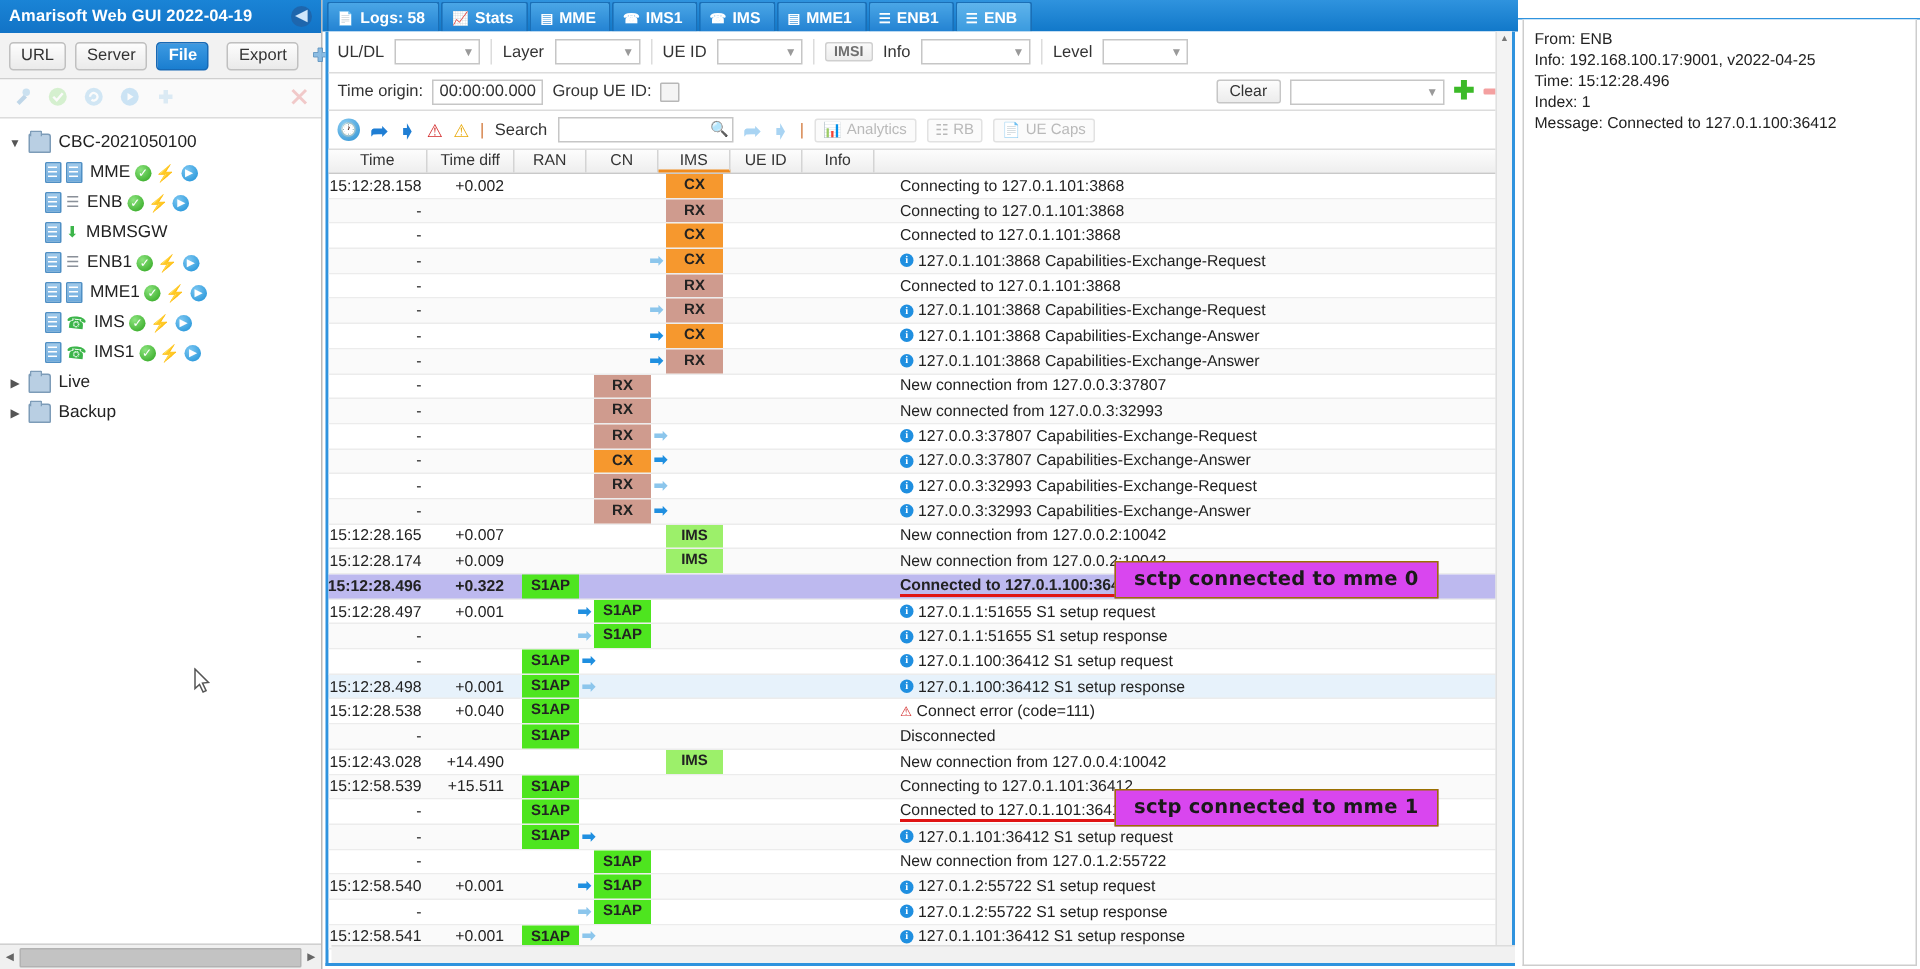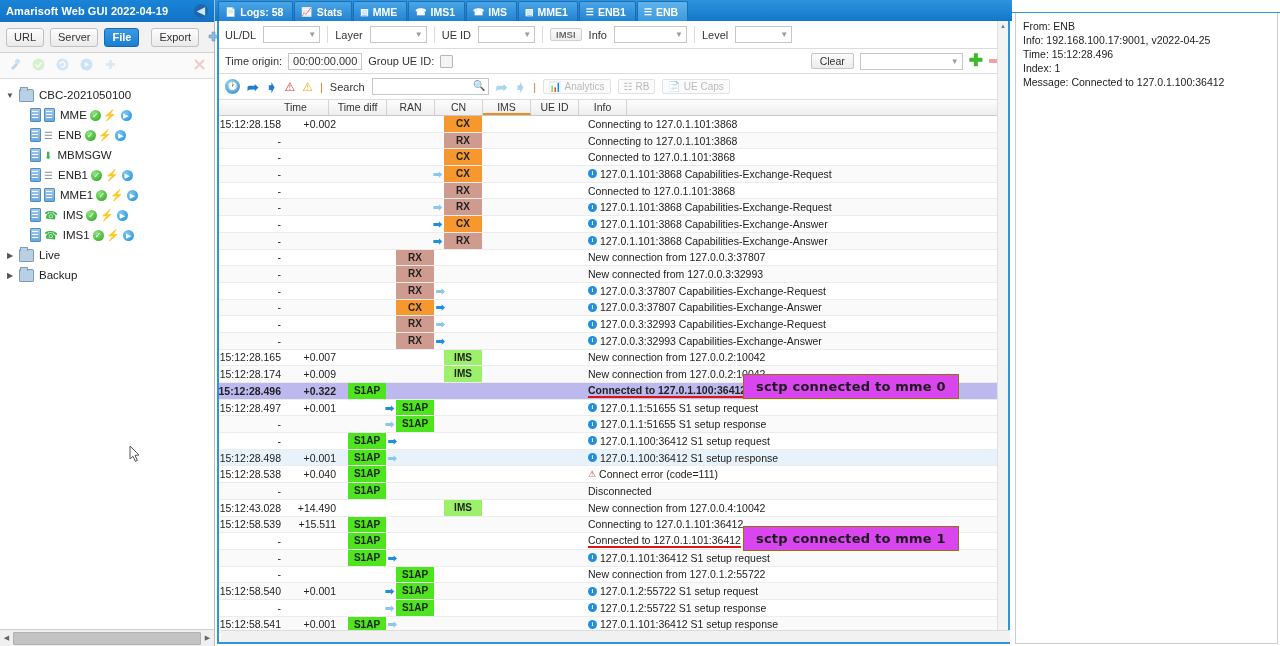--- a/index.html
+++ b/index.html
@@ -62,38 +62,38 @@
   .arrowL,.arrowR{color:#1f7ed4;font-size:14px;font-weight:bold;line-height:12px;}
   .arrowLd,.arrowRd{color:#a9d4f3;font-size:14px;font-weight:bold;line-height:12px;}
   .warnR{color:#d32b2b;font-size:12px;}
   .warnY{color:#e8a90a;font-size:12px;}
   .pipe{color:#d37b3f;font-size:11px;}
   .searchbox{width:115px;height:15px;border:1px solid #c6c6c6;background:#fff;position:relative;}
   .bino{position:absolute;right:2px;top:1px;font-size:10px;color:#333;}
   .gbtn{display:flex;align-items:center;gap:3px;border:1px solid #e2e2e2;border-radius:2px;background:#fbfbfb;padding:1px 5px;font-size:10px;color:#b9b9b9;}
 
   
-  .thead{height:15px;background:linear-gradient(#fdfdfd,#eeeeee);border-bottom:1px solid #c9c9c9;display:flex;font-size:10.5px;color:#333;padding-left:44px;}
+  .thead{height:15px;background:linear-gradient(#fdfdfd,#eeeeee);border-bottom:1px solid #c9c9c9;display:flex;font-size:10.5px;color:#333;}
   .th{border-right:1px solid #d4d4d4;text-align:center;line-height:15px;box-sizing:border-box;}
   .th.ims{border-bottom:2px solid #f08b1e;}
   .th.msg{text-align:left;padding-left:5px;border-right:none;}
   .tbody{height:528px;overflow:hidden;position:relative;}
   .tr{height:16.7px;display:flex;align-items:center;font-size:10.5px;border-bottom:1px solid #ececec;background:#fff;box-sizing:border-box;}
   .tr.alt{background:#fafafa;}
   .tr.hl{background:#bdb9ef;font-weight:bold;}
   .tr.blue{background:#e7f2fb;}
   .c{box-sizing:border-box;height:100%;display:flex;align-items:center;}
   .c-time{width:66px;justify-content:flex-end;padding-right:4px;}
   .c-diff{width:58px;justify-content:flex-end;padding-right:7px;}
   .c-ran{width:48px;justify-content:center;position:relative;}
   .c-cn{width:48px;justify-content:center;position:relative;}
   .c-ims{width:48px;justify-content:center;position:relative;}
   .c-ue{width:48px;}
   .c-info{width:48px;}
-  .c-msg{flex:1;padding-left:5px;gap:3px;}
+  .c-msg{flex:1;padding-left:5px;gap:3px;margin-left:12px;}
   .badge{display:inline-block;min-width:38px;text-align:center;font-size:10px;line-height:16.7px;height:100%;font-weight:bold;color:#222;}
   .bg-cx{background:#f6982e;}
   .bg-rx{background:#cf9b8e;}
   .bg-ims{background:#9cf06a;}
   .bg-s1ap{background:#4ee51f;}
   .ar{position:absolute;font-size:11px;font-weight:bold;line-height:10px;}
   .ar.l{left:-6px;color:#8cc6ec;}
   .ar.r{left:-6px;color:#1f8fe0;}
   .ar.rr{right:-6px;color:#1f8fe0;}
   .ar.ll{right:-6px;color:#8cc6ec;}

